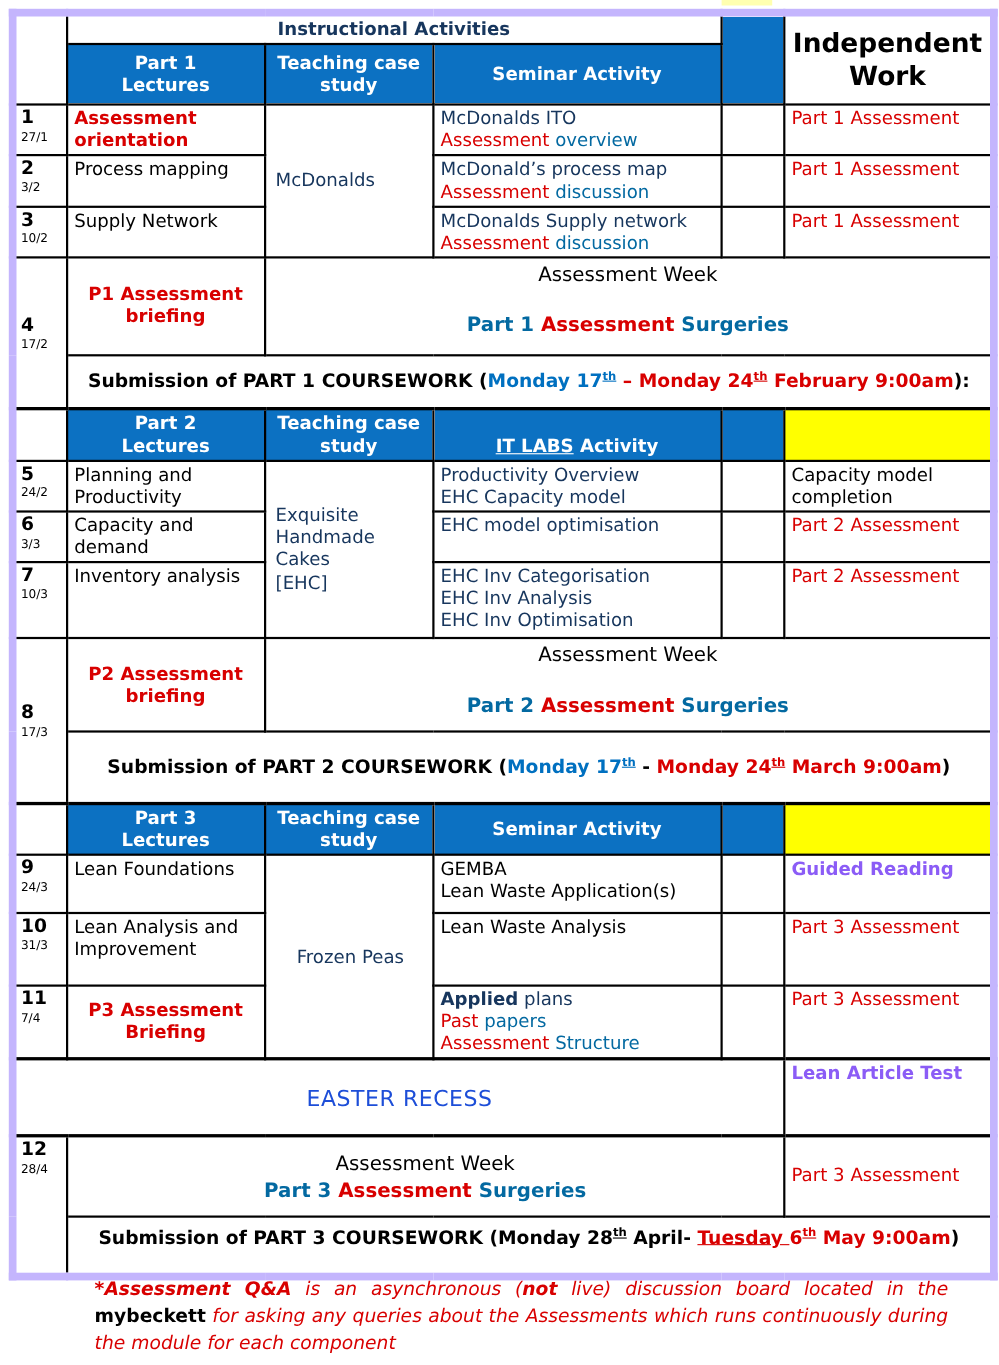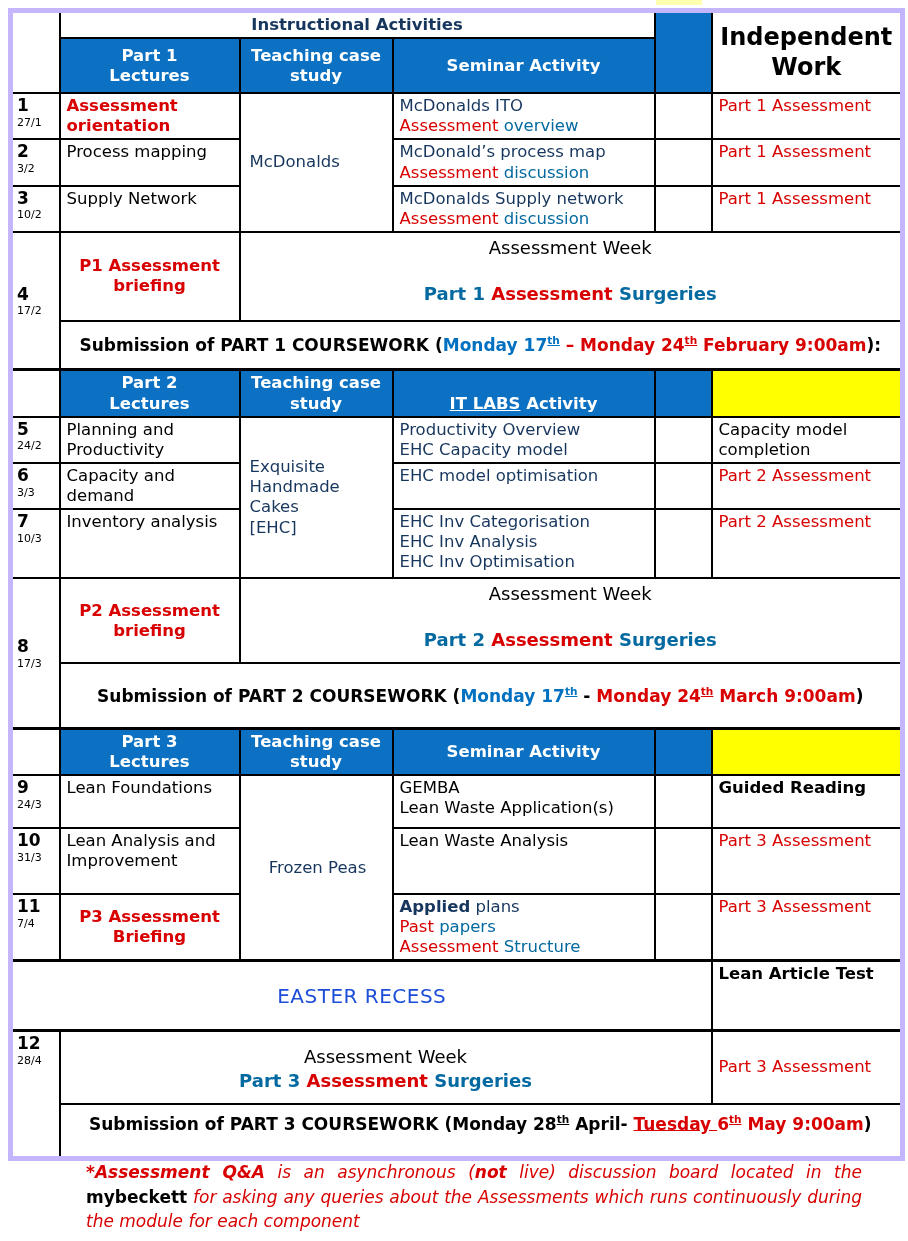--- a/index.html
+++ b/index.html
@@ -8,21 +8,21 @@
     font-family:"DejaVu Sans","Liberation Sans",sans-serif;color:#000;
   }
   .top-sliver{position:absolute;left:656px;top:0;width:46px;height:5px;background:#ffffb0;}
   table.sched{
     border-collapse:collapse;table-layout:fixed;width:892px;
     position:absolute;left:8px;top:8px;
     font-size:16.5px;line-height:1.22;
   }
   td{border:2px solid #000;padding:2px 6px;vertical-align:top;overflow:hidden;}
   tr.section-top td{border-top:3px solid #000;}
-  table.sched{border:5px solid #c4b5fd;padding-left:29px;}
+  table.sched{border:7px solid #c4b5fd;padding-left:29px;}
   
   .bluefill{background:#0c71c2;}
   .bluehdr{
     background:#0c71c2;color:#fff;font-weight:bold;text-align:center;
     vertical-align:middle;white-space:pre-line;font-size:16.5px;
   }
   .yellowfill{background:#ffff00;}
   .ia-hdr{color:#17365d;font-weight:bold;text-align:center;vertical-align:middle;font-size:16.5px;}
   .ind-hdr{font-weight:bold;text-align:center;vertical-align:middle;font-size:24px;color:#000;}
   .weekcell{padding:1px 4px;}
@@ -42,21 +42,21 @@
   .aw-surg.tight{margin-top:2px;}
   .subm{
     text-align:center;vertical-align:middle;font-weight:bold;font-size:17px;
   }
   .sup{vertical-align:super;font-size:62%;text-decoration:underline;}
   .uline{text-decoration:underline;}
   .easter{
     text-align:center;vertical-align:middle;color:#1d4ed8;
     font-weight:normal;font-size:20px;letter-spacing:0.5px;
   }
-  .ind-purple{color:#000000;font-weight:bold;margin-left:35px;}
+  .ind-purple{color:#8b5cf6;font-weight:bold;margin-left:35px;}
   .footnote{
     position:absolute;left:86px;top:1160px;width:776px;
     font-style:italic;color:#d80000;font-size:17px;line-height:1.45;
     text-align:justify;
   }
   .fn-lead{font-weight:bold;}
   .fn-black{color:#000;font-weight:bold;font-style:normal;}
 </style>
 </head>
 <body>

